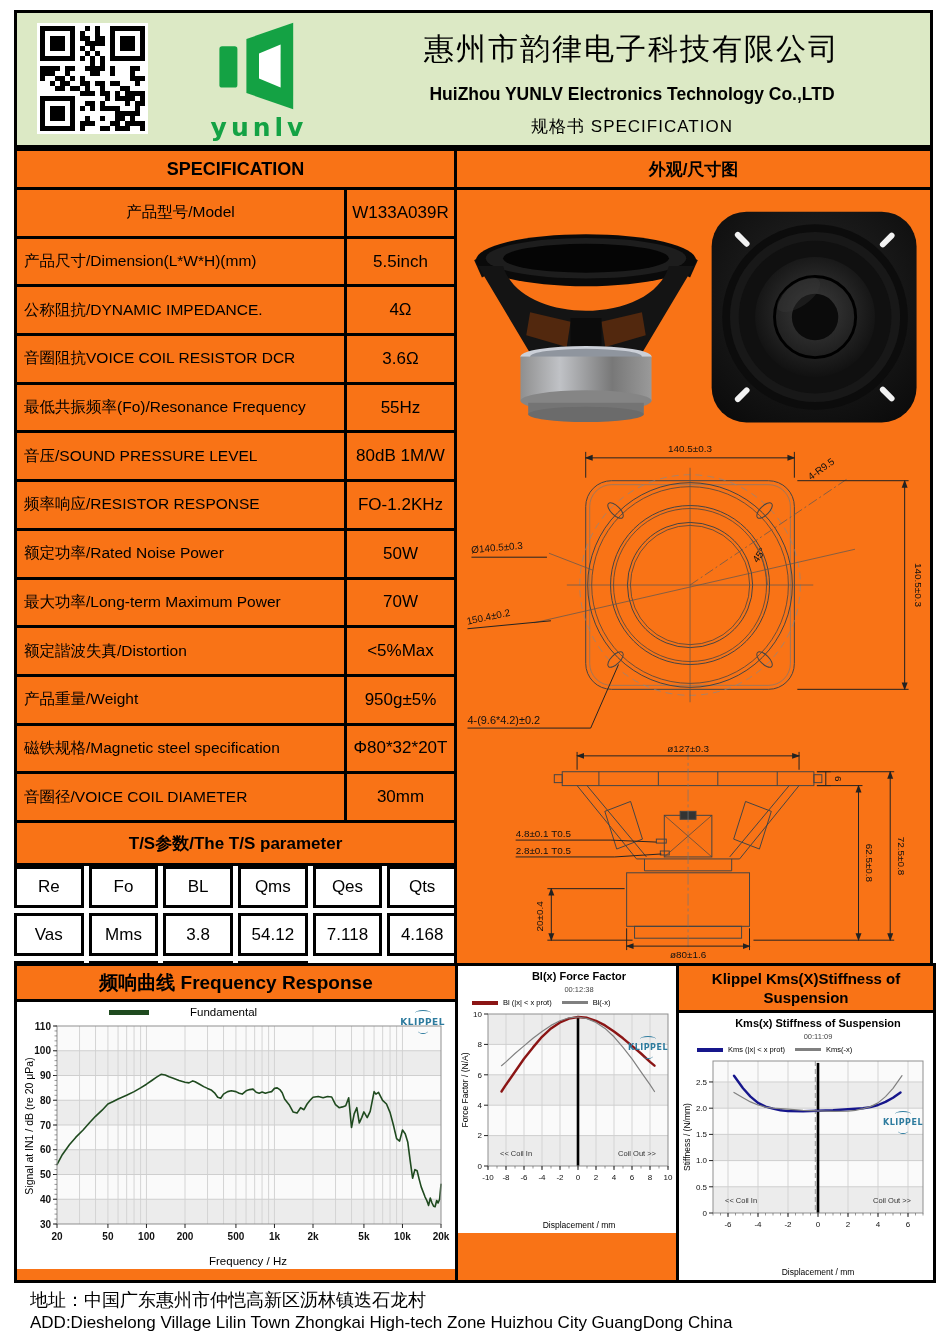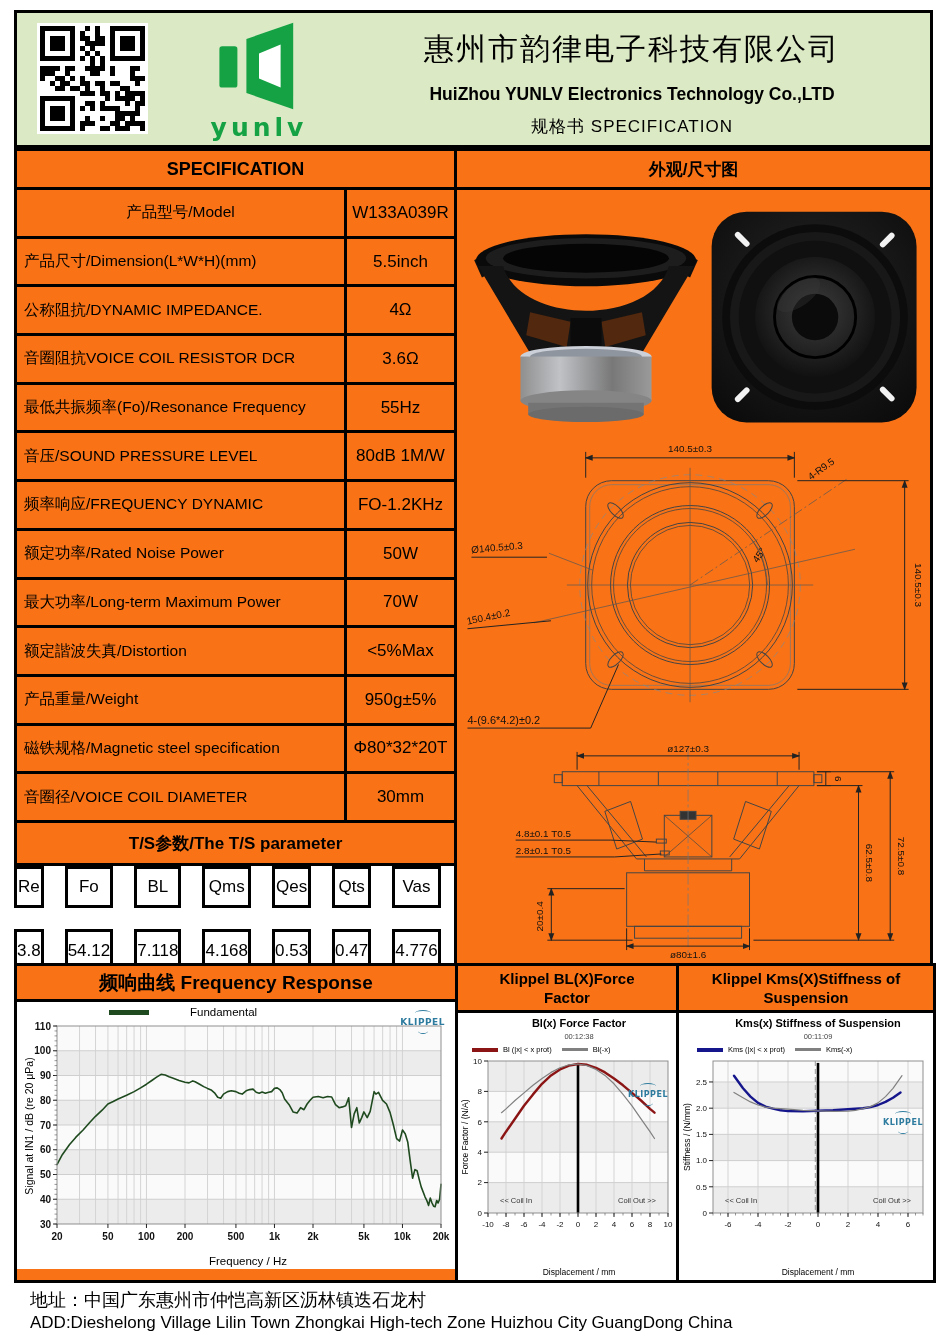--- a/index.html
+++ b/index.html
@@ -22,21 +22,21 @@
 
   
   .spec-table{display:flex;flex-direction:column;}
   .spec-row{flex:1;display:flex;border-bottom:3px solid #000;}
   .spec-row:last-child{border-bottom:none;}
   .spec-label{width:330px;border-right:3px solid #000;display:flex;align-items:center;padding-left:7px;font-size:15.5px;box-sizing:border-box;text-align:center;}
   .spec-label.center{justify-content:center;padding-left:0;}
   .spec-value{flex:1;display:flex;align-items:center;justify-content:center;font-size:17px;text-align:center;}
 
   
-  .ts-grid{position:absolute;left:14px;top:866px;width:443px;display:grid;grid-template-columns:repeat(8,1fr);grid-template-rows:42px 43px;gap:21px;box-sizing:border-box;}
+  .ts-grid{position:absolute;left:14px;top:866px;width:443px;display:grid;grid-template-columns:repeat(6,1fr);grid-template-rows:42px 43px;gap:5px;box-sizing:border-box;}
   .ts-cell{border:3px solid #000;display:flex;align-items:center;justify-content:center;font-size:17px;background:#fff;box-sizing:border-box;}
 
   
   .drawcell{overflow:hidden;}
   .photo{position:absolute;}
 
   
   .panel-head{border-bottom:3px solid #000;display:flex;flex-direction:column;align-items:center;justify-content:center;font-weight:bold;box-sizing:border-box;}
   .panel-body{position:relative;background:#fff;}
   .klippel{position:absolute;color:#2d7b9e;font-weight:bold;font-size:9px;letter-spacing:0.5px;font-family:"DejaVu Sans",sans-serif;}
@@ -231,21 +231,21 @@
       </div>
     <div class="spec-row">
         <div class="spec-label">最低共振频率(Fo)/Resonance Frequency</div>
         <div class="spec-value">55Hz</div>
       </div>
     <div class="spec-row">
         <div class="spec-label">音压/SOUND PRESSURE LEVEL</div>
         <div class="spec-value">80dB 1M/W</div>
       </div>
     <div class="spec-row">
-        <div class="spec-label">频率响应/FREQUENCY DYNAMIC</div>
+        <div class="spec-label">频率响应/RESISTOR RESPONSE</div>
         <div class="spec-value">FO-1.2KHz</div>
       </div>
     <div class="spec-row">
         <div class="spec-label">额定功率/Rated Noise Power</div>
         <div class="spec-value">50W</div>
       </div>
     <div class="spec-row">
         <div class="spec-label">最大功率/Long-term Maximum Power</div>
         <div class="spec-value">70W</div>
       </div>
@@ -584,24 +584,20 @@
         <span class="sw" id="fr-sw" style="width: 40px; height: 5px; background: rgb(31, 74, 31);"></span>
         <span style="font-size:11.5px;padding-left:36px;">Fundamental</span>
       </div>
       <div class="klippel" style="right:10px;top:8px;">KLIPPEL</div>
       <div class="vlabel" style="left:12px;top:124px;font-size:10.5px;">Signal at IN1 / dB (re 20 μPa)</div>
       <div class="xlabel" style="bottom:2px;font-size:11.5px;">Frequency / Hz</div>
     </div>
   </div>
 
   <div class="box" style="left:455px;top:963px;width:224px;height:320px;">
-    <div class="panel-head" style="height:47px;font-size:15px;line-height:1.3;">
-      <div>Klippel BL(X)Force</div>
-      <div>Factor</div>
-    </div>
     <div class="panel-body" style="height:267px;">
       <div class="xlabel" style="top:4px;font-size:11px;font-weight:600;">Bl(x) Force Factor</div>
       <div class="xlabel" style="top:19px;font-size:7.5px;color:#444;">00:12:38</div>
       <div class="legend-row" style="left:14px;top:32px;">
         <span class="sw" id="bl-sw1" style="width: 26px; background: rgb(139, 21, 21);"></span>
         <span style="font-size:7.5px;margin-right:10px;">Bl (|x| &lt; x prot)</span>
         <span class="sw" id="bl-sw2" style="width: 26px; height: 3px; background: rgb(128, 128, 128);"></span>
         <span style="font-size:7.5px;">Bl(-x)</span>
       </div>
       <svg id="bl-svg" width="218" height="192" style="position:absolute;left:0;top:44px;">

